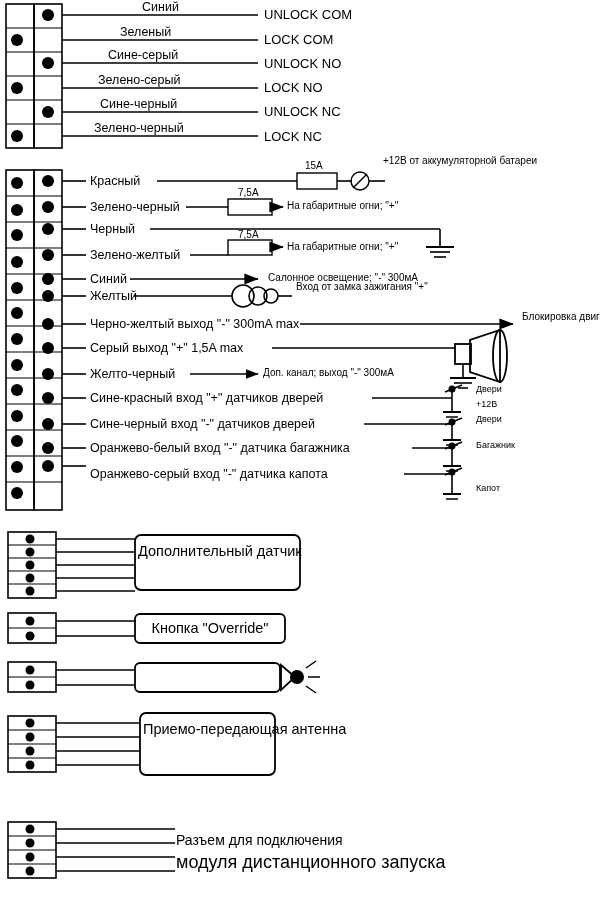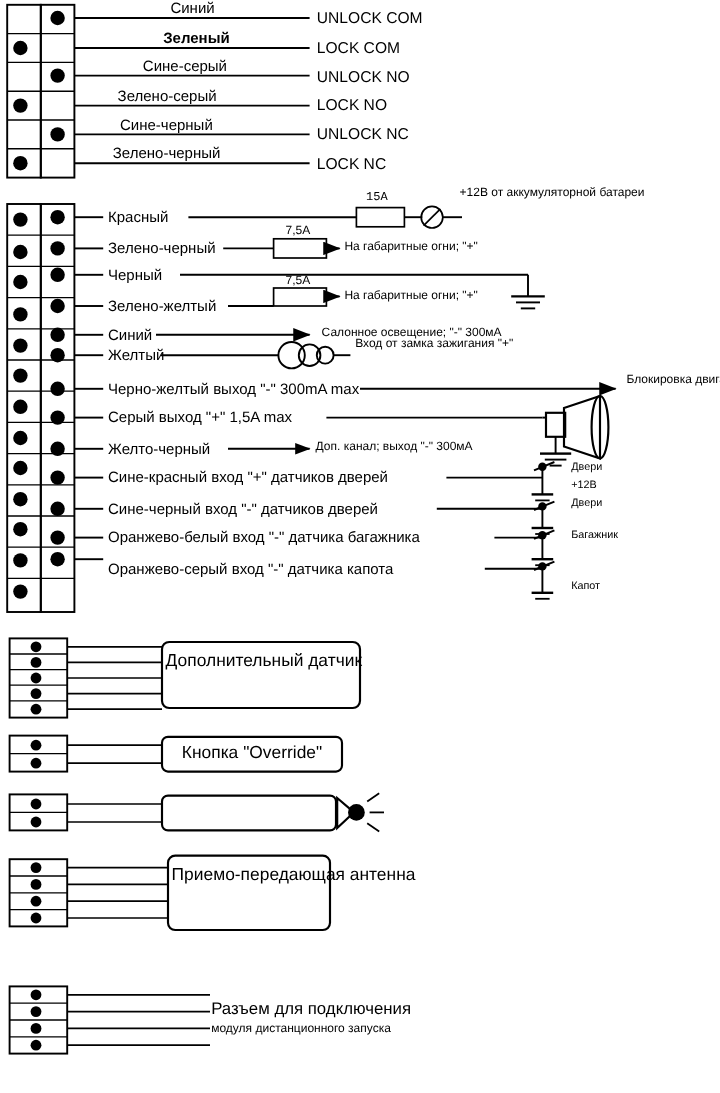--- a/index.html
+++ b/index.html
@@ -246,22 +246,22 @@
   <circle cx="30" cy="843" r="4.5" fill="#000"></circle>
   <circle cx="30" cy="857" r="4.5" fill="#000"></circle>
   <circle cx="30" cy="871" r="4.5" fill="#000"></circle>
   <line x1="56" y1="829" x2="175" y2="829" stroke="#000" stroke-width="1.4"></line>
   <line x1="56" y1="843" x2="175" y2="843" stroke="#000" stroke-width="1.4"></line>
   <line x1="56" y1="857" x2="175" y2="857" stroke="#000" stroke-width="1.4"></line>
   <line x1="56" y1="871" x2="175" y2="871" stroke="#000" stroke-width="1.4"></line>
 </svg>
 
 <div class="lbl wire-name" style="left:142px;top:0px;">Синий</div>
-<div class="lbl wire-name" style="left:136px;top:25px;font-weight:bold;">Зеленый</div>
-<div class="lbl wire-name" style="left:119px;top:48px;text-align:right;">Сине-серый</div>
+<div class="lbl wire-name" style="left:120px;top:25px;">Зеленый</div>
+<div class="lbl wire-name" style="left:108px;top:48px;text-align:right;">Сине-серый</div>
 <div class="lbl wire-name" style="left:98px;top:73px;">Зелено-серый</div>
 <div class="lbl wire-name" style="left:100px;top:97px;">Сине-черный</div>
 <div class="lbl wire-name" style="left:94px;top:121px;">Зелено-черный</div>
 
 <div class="lbl bold" style="left:264px;top:7px;">UNLOCK COM</div>
 <div class="lbl bold" style="left:264px;top:32px;">LOCK COM</div>
 <div class="lbl bold" style="left:264px;top:56px;">UNLOCK NO</div>
 <div class="lbl bold" style="left:264px;top:80px;">LOCK NO</div>
 <div class="lbl bold" style="left:264px;top:104px;">UNLOCK NC</div>
 <div class="lbl bold" style="left:264px;top:129px;">LOCK NC</div>
@@ -273,21 +273,21 @@
 <div class="lbl wire-name" style="left:90px;top:272px;">Синий</div>
 <div class="lbl wire-name" style="left:90px;top:289px;">Желтый</div>
 <div class="lbl wire-name" style="left:90px;top:317px;">Черно-желтый выход "-" 300mA max</div>
 <div class="lbl wire-name" style="left:90px;top:341px;">Серый  выход "+" 1,5A max</div>
 <div class="lbl wire-name" style="left:90px;top:367px;">Желто-черный</div>
 <div class="lbl wire-name" style="left:90px;top:391px;">Сине-красный вход "+" датчиков дверей</div>
 <div class="lbl wire-name" style="left:90px;top:417px;">Сине-черный вход "-" датчиков дверей</div>
 <div class="lbl wire-name" style="left:90px;top:441px;">Оранжево-белый вход "-" датчика багажника</div>
 <div class="lbl wire-name" style="left:90px;top:467px;">Оранжево-серый вход "-" датчика капота</div>
 
-<div class="lbl sm" style="left:305px;top:160px;font-family:Liberation Mono, monospace;">15A</div>
+<div class="lbl sm" style="left:305px;top:160px;">15A</div>
 <div class="lbl sm" style="left:238px;top:187px;">7,5A</div>
 <div class="lbl sm" style="left:238px;top:229px;">7,5A</div>
 
 <div class="lbl sm ctr" style="left:383px;top:155px;width:96px;">+12В от аккумуляторной батареи</div>
 <div class="lbl sm" style="left:287px;top:200px;">На габаритные огни; "+"</div>
 <div class="lbl sm" style="left:287px;top:241px;">На габаритные огни; "+"</div>
 <div class="lbl sm" style="left:268px;top:272px;">Салонное освещение; "-" 300мA</div>
 <div class="lbl sm" style="left:296px;top:281px;width:110px;">Вход от замка зажигания "+"</div>
 <div class="lbl sm" style="left:522px;top:311px;width:74px;line-height:1.2;">Блокировка двигателя</div>
 <div class="lbl sm" style="left:263px;top:367px;">Доп. канал; выход "-" 300мA</div>
@@ -295,17 +295,17 @@
 <div class="lbl xs" style="left:476px;top:399px;">+12В</div>
 <div class="lbl xs" style="left:476px;top:414px;">Двери</div>
 <div class="lbl xs" style="left:476px;top:440px;">Багажник</div>
 <div class="lbl xs" style="left:476px;top:483px;">Капот</div>
 
 <div class="lbl box-label" style="left:138px;top:543px;width:159px;">Дополнительный датчик</div>
 <div class="lbl box-label" style="left:138px;top:620px;width:144px;">Кнопка "Override"</div>
 <div class="lbl box-label" style="left:143px;top:721px;width:129px;">Приемо-передающая антенна</div>
 
 <div class="lbl" style="left:176px;top:832px;font-size:14px;">Разъем для подключения</div>
-<div class="lbl" style="left:176px;top:852px;font-size:10px;">модуля дистанционного запуска</div>
+<div class="lbl" style="left:176px;top:852px;font-size:18px;">модуля дистанционного запуска</div>
 
 <div class="lbl cap" style="left:508px;top:885px;margin-top:45px;">Схема 1</div>
 
 </div>
 
 </body></html>

